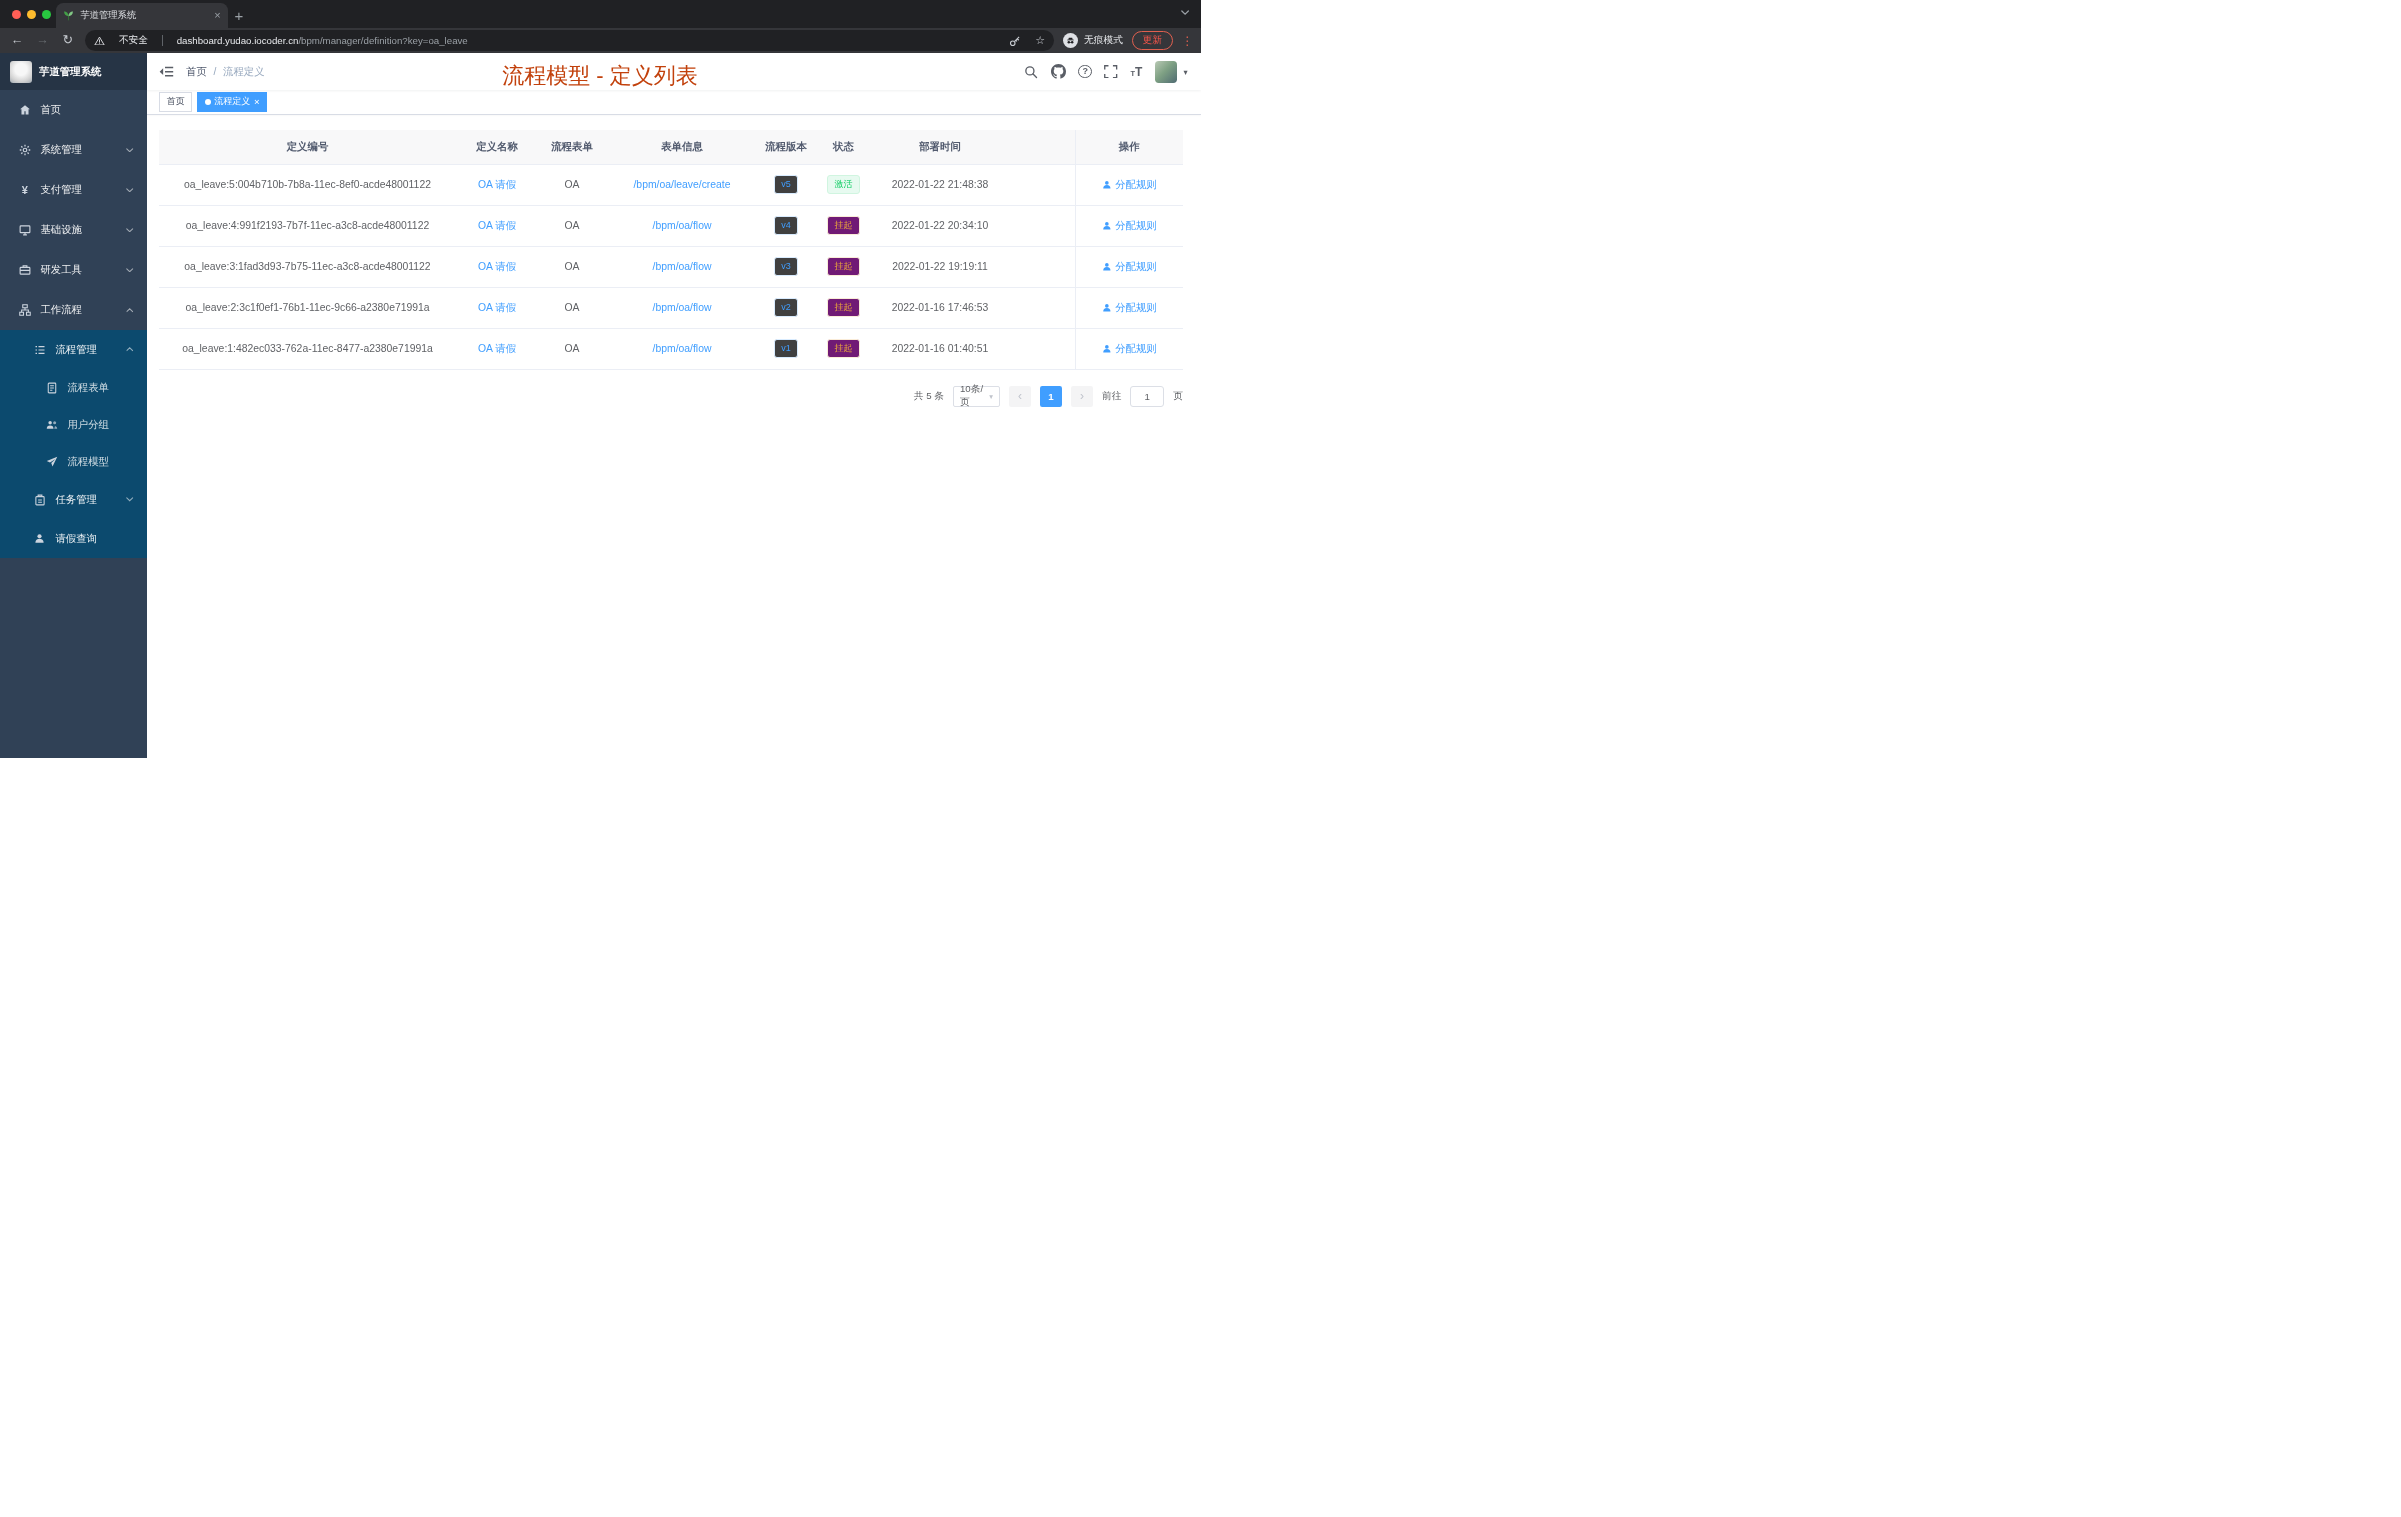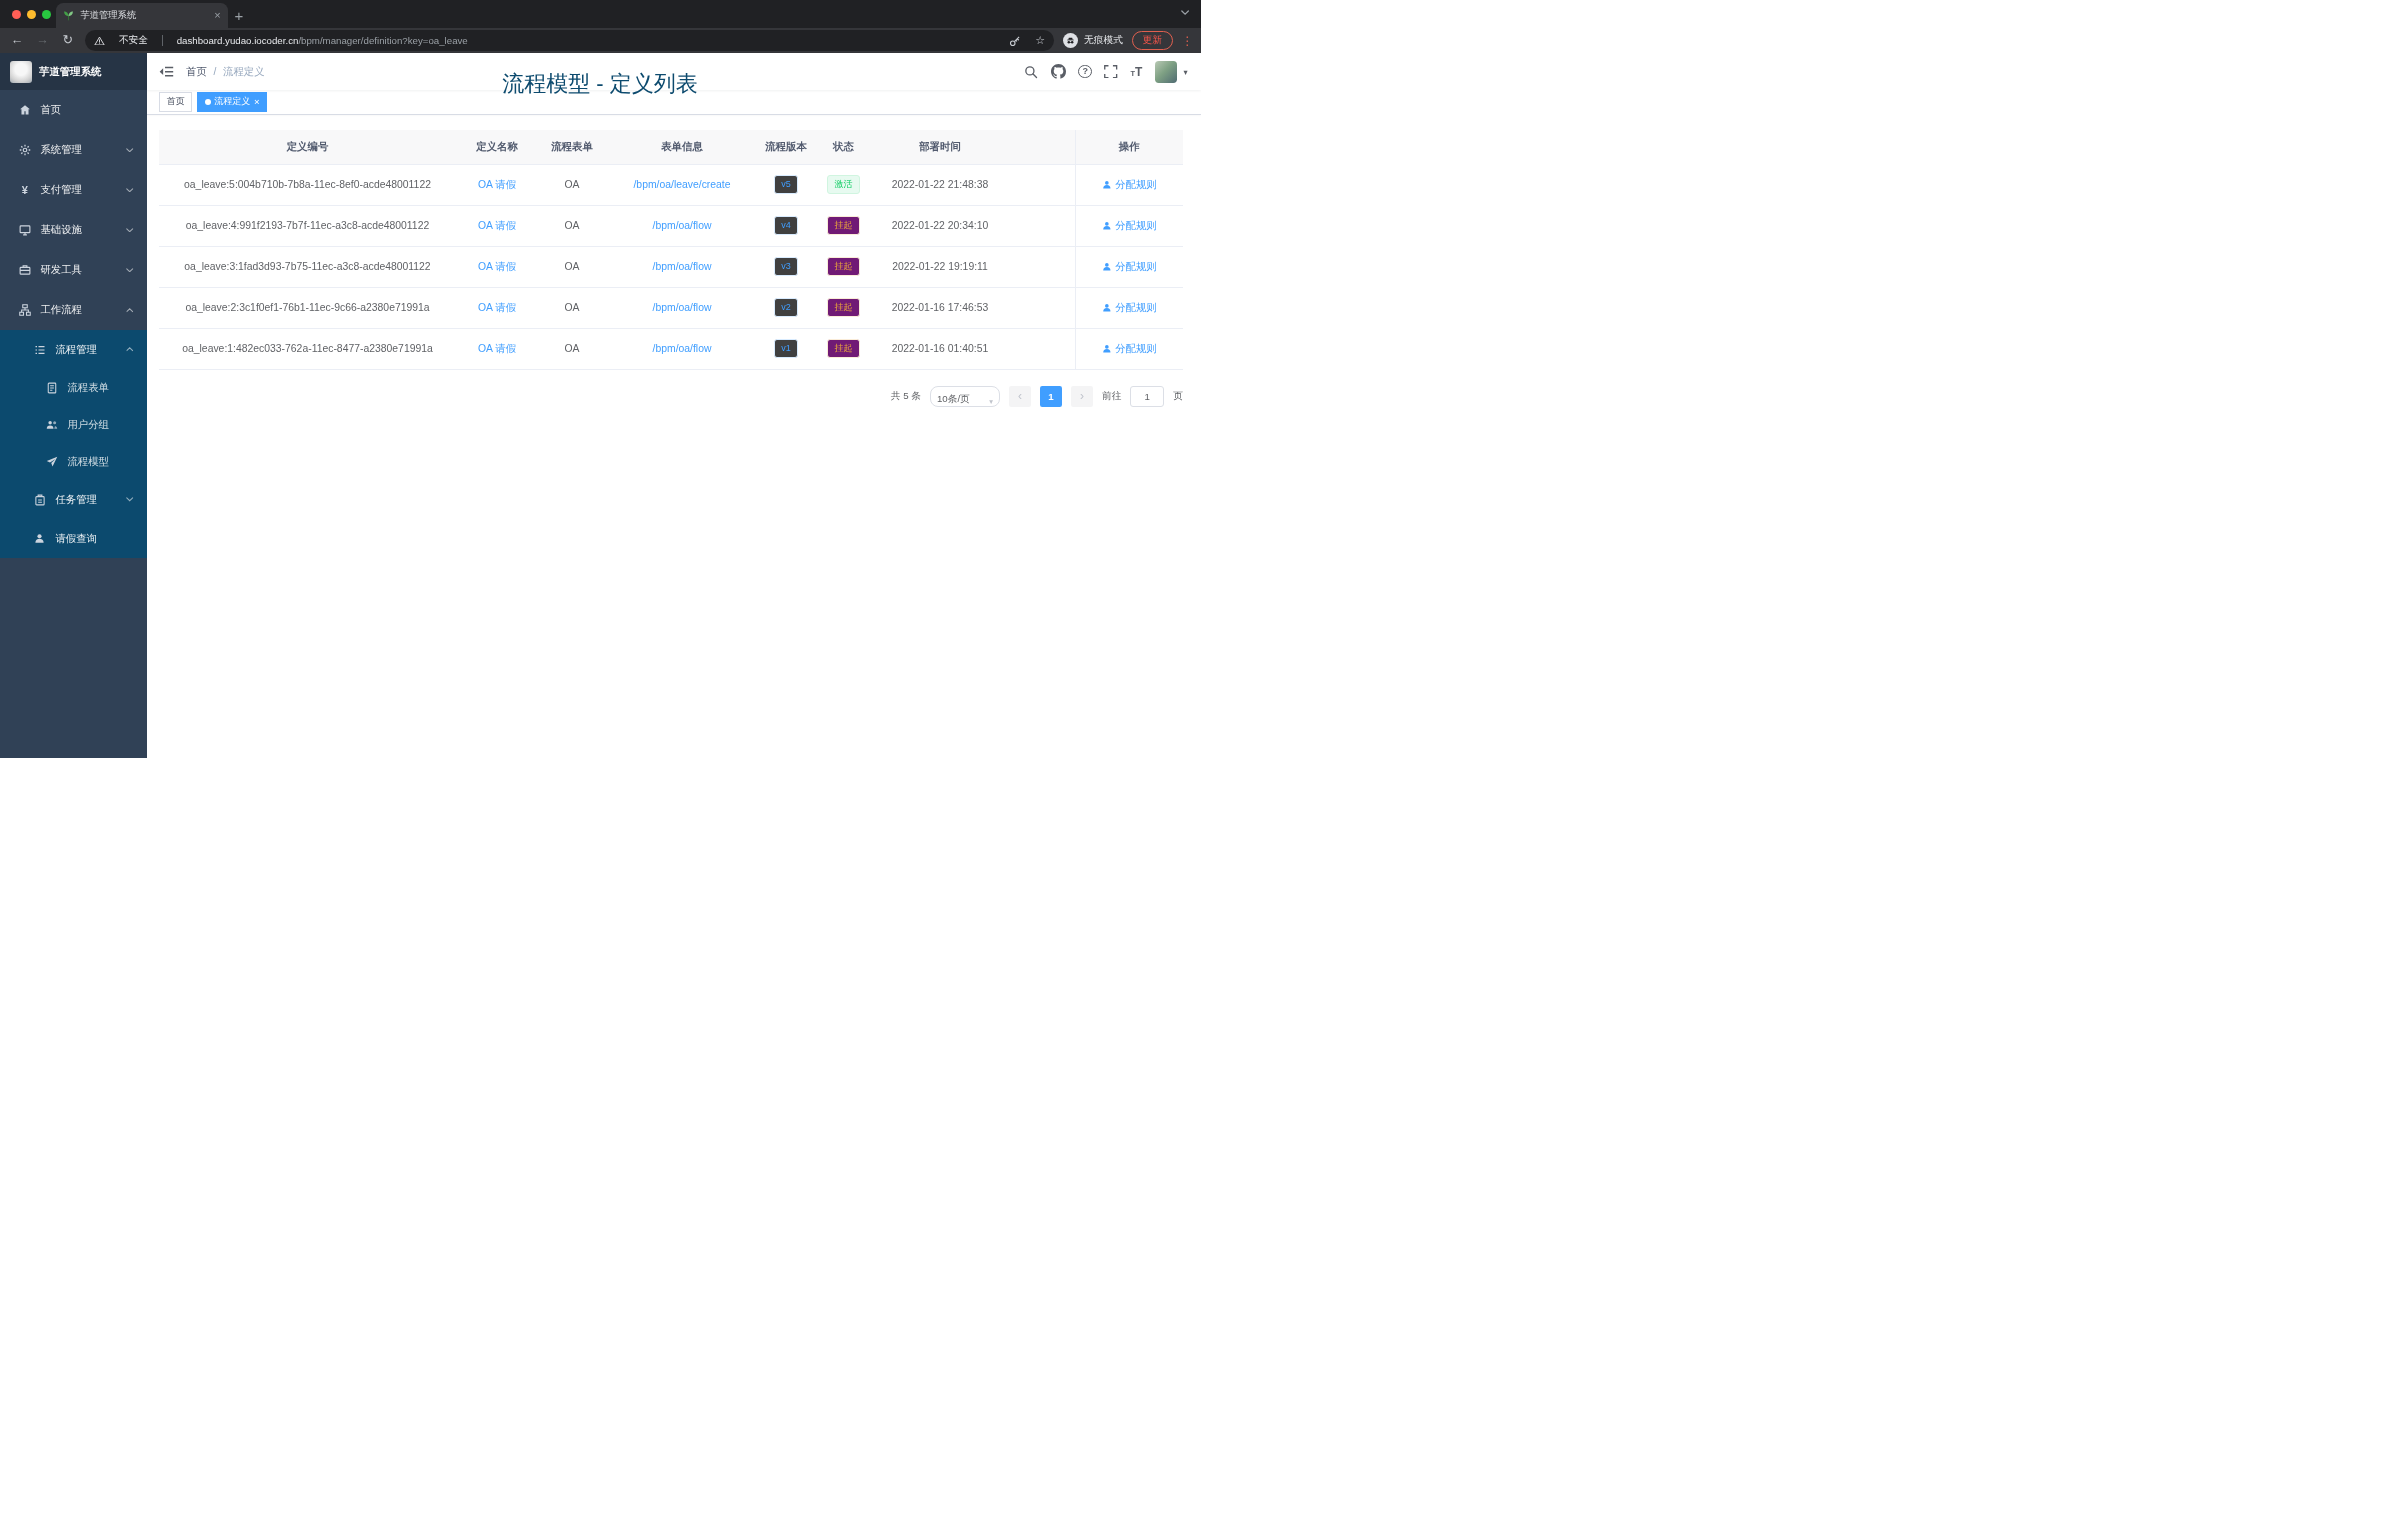--- a/index.html
+++ b/index.html
@@ -73,42 +73,42 @@
   .nav-caret{font-size:8.2px;color:#5a5e66;margin-left:-6px}
 
   .tagsbar{height:25px;display:flex;align-items:center;gap:4.5px;padding:0 12px;background:#fff;
     border-bottom:0.7px solid #d8dce5;box-shadow:0 0.7px 2.2px rgba(0,0,0,.05);position:relative;z-index:2}
   .tag{height:19.3px;display:inline-flex;align-items:center;gap:3.7px;padding:0 6.7px;
     border:0.7px solid #d8dce5;background:#fff;color:#495060;font-size:9px;white-space:nowrap}
   .tag.active{background:#409eff;border-color:#409eff;color:#fff}
   .tag .dot{width:6px;height:6px;border-radius:50%;background:#fff;display:inline-block}
   .tag .close{font-size:9.7px;line-height:1}
 
-  .overlay-title{position:absolute;left:600px;top:69px;transform:translateX(-50%);
-    font-size:22px;color:#0c4a6e;white-space:nowrap;z-index:10}
+  .overlay-title{position:absolute;left:600px;top:61px;transform:translateX(-50%);
+    font-size:22px;color:#c2410c;white-space:nowrap;z-index:10}
 
   
   .content{padding:15px 18px 0 12px}
   table{width:1024px;border-collapse:collapse;table-layout:fixed;font-size:10.4px;color:#606266}
   thead th{background:#f8f8f9;height:34px;color:#515a6e;font-weight:bold;text-align:center;
     border-bottom:0.7px solid #ebeef5}
   tbody td{height:41px;text-align:center;border-bottom:0.7px solid #ebeef5;
     white-space:nowrap;overflow:hidden}
   th.c-action,td.c-action{border-left:0.7px solid #ebeef5}
   .link{color:#409eff;text-decoration:none;cursor:pointer}
   .badge{display:inline-block;padding:2.2px 6.7px;font-size:9px;border-radius:3px;border:0.7px solid transparent;line-height:1.4}
   .badge.ver{background:#404040;border-color:#d9ecff;color:#409eff}
   .badge[data-status="active"]{background:#e7faf0;border-color:#d0f5e0;color:#13ce66}
   .badge[data-status="suspended"]{background:#701a75;border-color:#faecd8;color:#e6a23c}
   .action-link{display:inline-flex;align-items:center;gap:3.7px}
 
   .pager{display:flex;align-items:center;justify-content:flex-end;gap:9px;margin-top:16.3px;
     font-size:9.7px;color:#606266}
-  .page-size{width:70px;height:21px;border:0.7px solid #dcdfe6;border-radius:8px;background:#fff;
-    display:inline-flex;align-items:flex-end;justify-content:space-between;padding:0 6px}
+  .page-size{width:47px;height:21px;border:0.7px solid #dcdfe6;border-radius:2px;background:#fff;
+    display:inline-flex;align-items:center;justify-content:space-between;padding:0 6px}
   .page-size .sel-caret{color:#c0c4cc;font-size:7.4px}
   .pg-btn{width:22px;height:21px;background:#f4f4f5;border-radius:2.2px;color:#c0c4cc;font-size:12px;
     display:inline-flex;align-items:center;justify-content:center}
   .pg-num{width:22px;height:21px;background:#409eff;border-radius:2.2px;color:#fff;font-weight:bold;
     display:inline-flex;align-items:center;justify-content:center}
   .goto-input{width:34px;height:21px;border:0.7px solid #dcdfe6;border-radius:3px;text-align:center;
     color:#606266;font-size:9.7px;font-family:inherit}
 </style>
 </head>
 <body>

